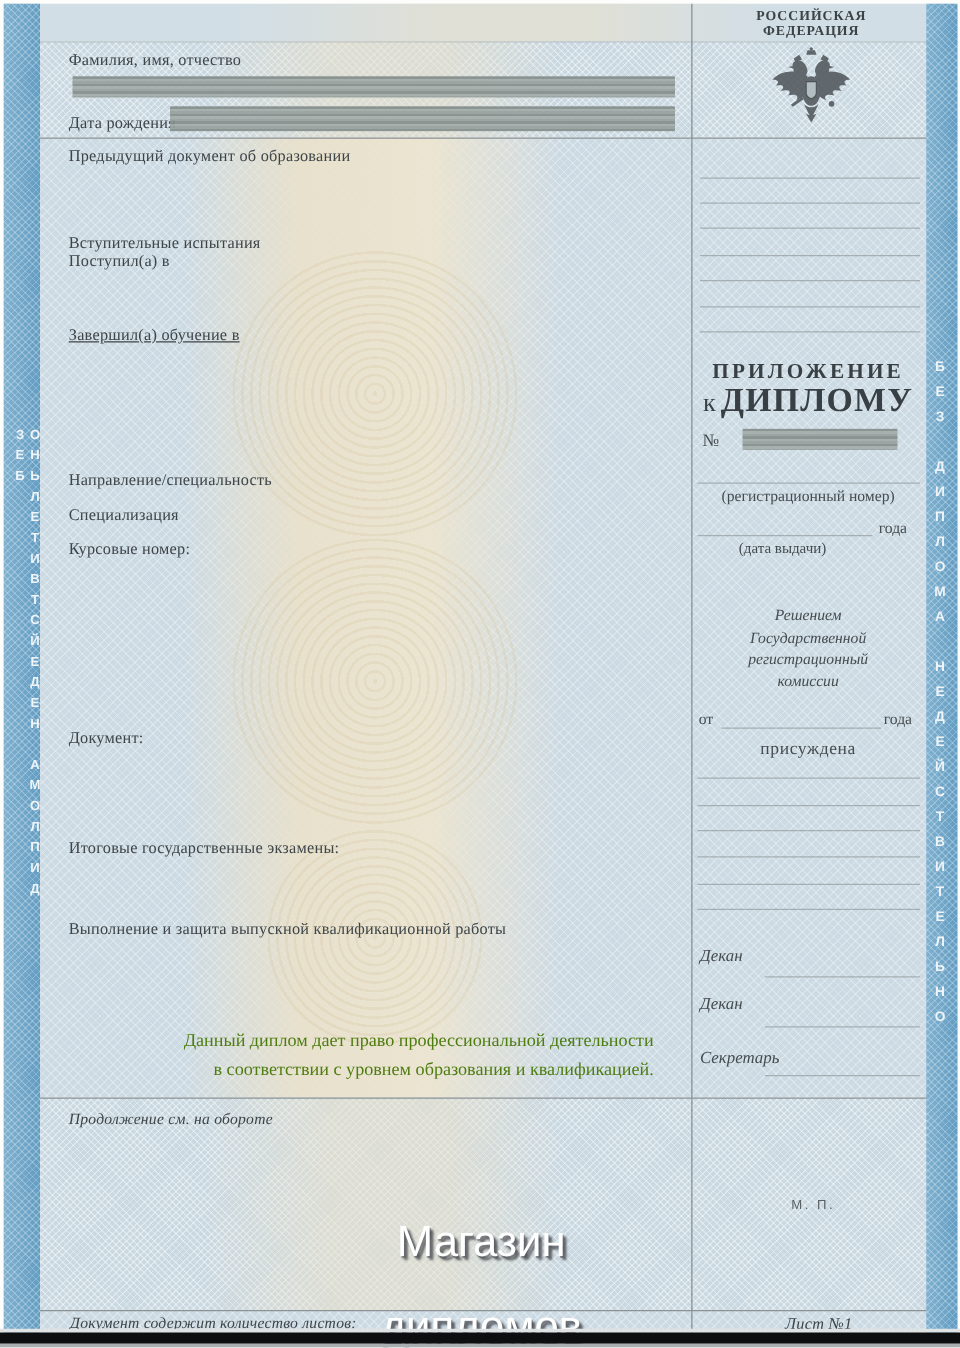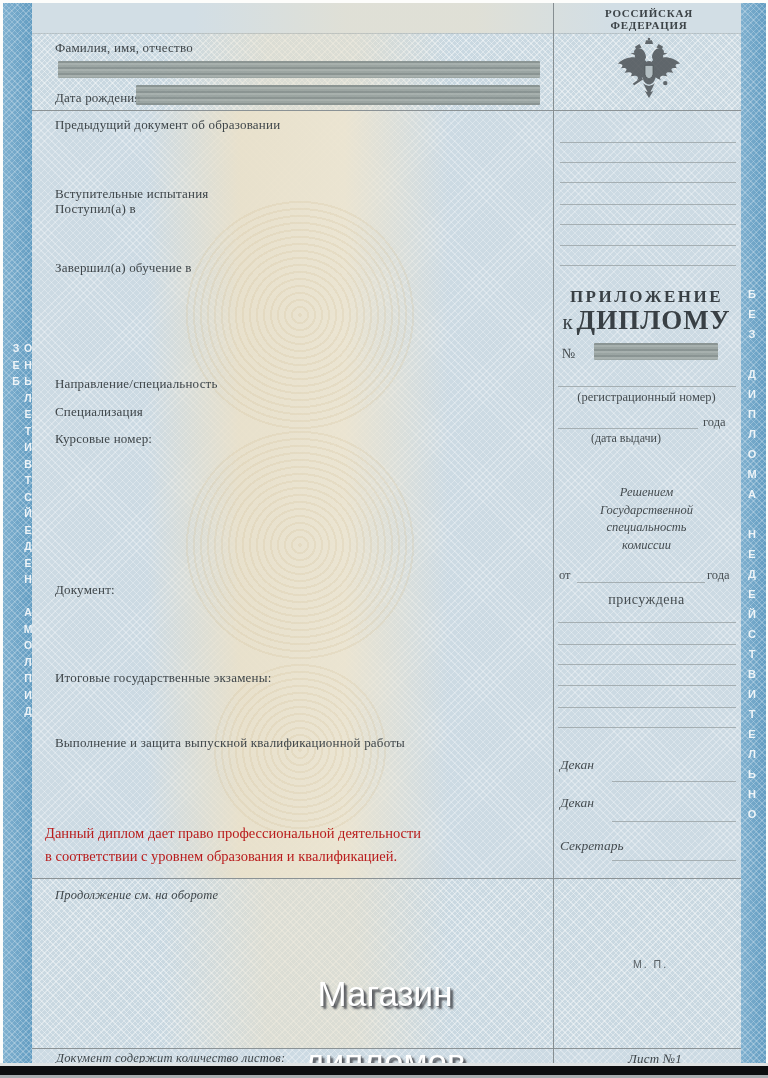--- a/index.html
+++ b/index.html
@@ -31,21 +31,21 @@
   
   .hline{position:absolute;height:1px;background:#8b9295;}
   .hline-soft{position:absolute;height:1px;background:#9aa2a5;opacity:.8;}
   .vline{position:absolute;width:1px;background:#868e91;}
   .bar{position:absolute;background:repeating-linear-gradient(180deg,
       #848e8c 0 2px, #a3aca9 2px 4px, #96a09d 4px 6px);border-radius:1px;opacity:.92;}
   
   .lbl{position:absolute;font-size:13px;letter-spacing:.2px;color:#3e4549;white-space:nowrap;}
   .ital{font-style:italic;}
   .ctr{text-align:center;}
-  .statement{position:absolute;font-size:14.5px;line-height:22.5px;color:#b91c1c;text-align:left;}
+  .statement{position:absolute;font-size:14.5px;line-height:22.5px;color:#4d7c0f;text-align:right;}
   .country{position:absolute;font-weight:bold;font-size:11px;line-height:12px;letter-spacing:.8px;
      text-align:center;color:#3c4347;}
   .suptitle1{position:absolute;font-weight:bold;font-size:17px;letter-spacing:2.5px;text-align:center;color:#394045;}
   .suptitle2{position:absolute;text-align:center;color:#394045;white-space:nowrap;}
   .commission{position:absolute;font-style:italic;font-size:12.5px;line-height:17.5px;text-align:center;color:#454c50;}
   .sig{position:absolute;font-style:italic;font-size:13.5px;color:#454c50;}
   .small-cap{position:absolute;font-size:12.5px;color:#454c50;white-space:nowrap;}
   .seal{position:absolute;font-family:"Liberation Sans",sans-serif;font-size:10.5px;
      letter-spacing:2px;color:#5a6165;}
   .wmark{position:absolute;font-family:"Liberation Sans",sans-serif;font-weight:normal;
@@ -115,21 +115,21 @@
   </svg>
 
   <span class="lbl" style="left:55px;top:40px;">Фамилия, имя, отчество</span>
   <div class="bar" style="left:58px;top:61px;width:482px;height:17px;"></div>
   <span class="lbl" style="left:55px;top:90px;">Дата рождения</span>
   <div class="bar" style="left:136px;top:85px;width:404px;height:20px;"></div>
 
   <span class="lbl" style="left:55px;top:117px;">Предыдущий документ об образовании</span>
   <span class="lbl" style="left:55px;top:186px;">Вступительные испытания</span>
   <span class="lbl" style="left:55px;top:201px;">Поступил(а) в</span>
-  <span class="lbl" style="left:55px;top:260px;">Завершил(а) обучение в</span>
+  <span class="lbl" style="left:55px;top:260px;text-decoration:underline;">Завершил(а) обучение в</span>
   <span class="lbl" style="left:55px;top:376px;">Направление/специальность</span>
   <span class="lbl" style="left:55px;top:404px;">Специализация</span>
   <span class="lbl" style="left:55px;top:431px;">Курсовые номер:</span>
   <span class="lbl" style="left:55px;top:582px;">Документ:</span>
   <span class="lbl" style="left:55px;top:670px;">Итоговые государственные экзамены:</span>
   <span class="lbl" style="left:55px;top:735px;">Выполнение и защита выпускной квалификационной работы</span>
 
   <div class="statement" style="left:45px;top:822px;width:478px;">
     <div>Данный диплом дает право профессиональной деятельности</div>
     <div>в соответствии с уровнем образования и квалификацией.</div>
@@ -158,21 +158,21 @@
   <div class="hline-soft" style="left:558px;top:386px;width:178px;"></div>
   <div class="small-cap ctr" style="left:553px;top:390px;width:187px;">(регистрационный номер)</div>
 
   <div class="hline-soft" style="left:558px;top:428px;width:140px;"></div>
   <span class="small-cap" style="left:703px;top:415px;">года</span>
   <div class="small-cap ctr" style="left:558px;top:431px;width:136px;font-size:12px;">(дата выдачи)</div>
 
   <div class="commission" style="left:560px;top:484px;width:173px;">
     <div>Решением</div>
     <div>Государственной</div>
-    <div>специальность</div>
+    <div>регистрационный</div>
     <div>комиссии</div>
   </div>
 
   <span class="small-cap" style="left:559px;top:568px;">от</span>
   <div class="hline-soft" style="left:577px;top:582px;width:128px;"></div>
   <span class="small-cap" style="left:707px;top:568px;">года</span>
 
   <div class="small-cap ctr" style="left:553px;top:592px;width:187px;font-size:14px;letter-spacing:.5px;">присуждена</div>
 
   <div class="hline-soft" style="left:558px;top:622px;width:178px;"></div>

